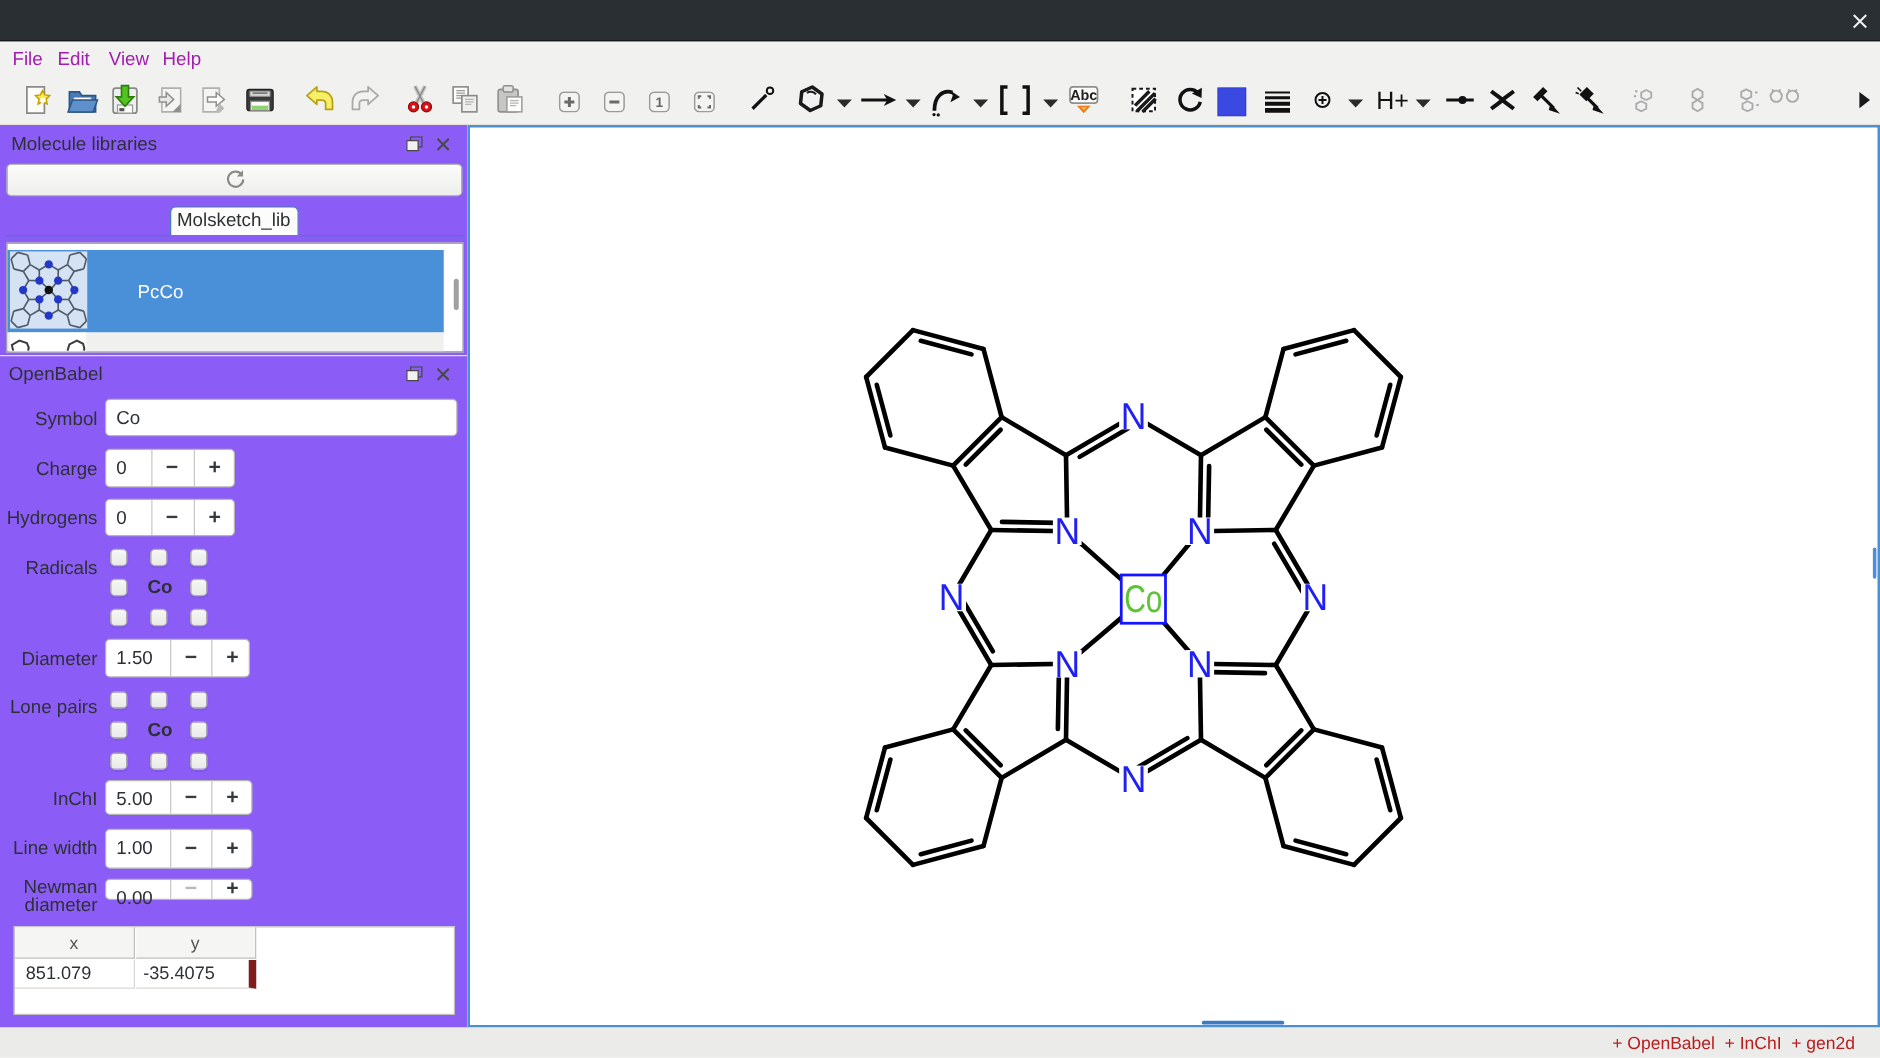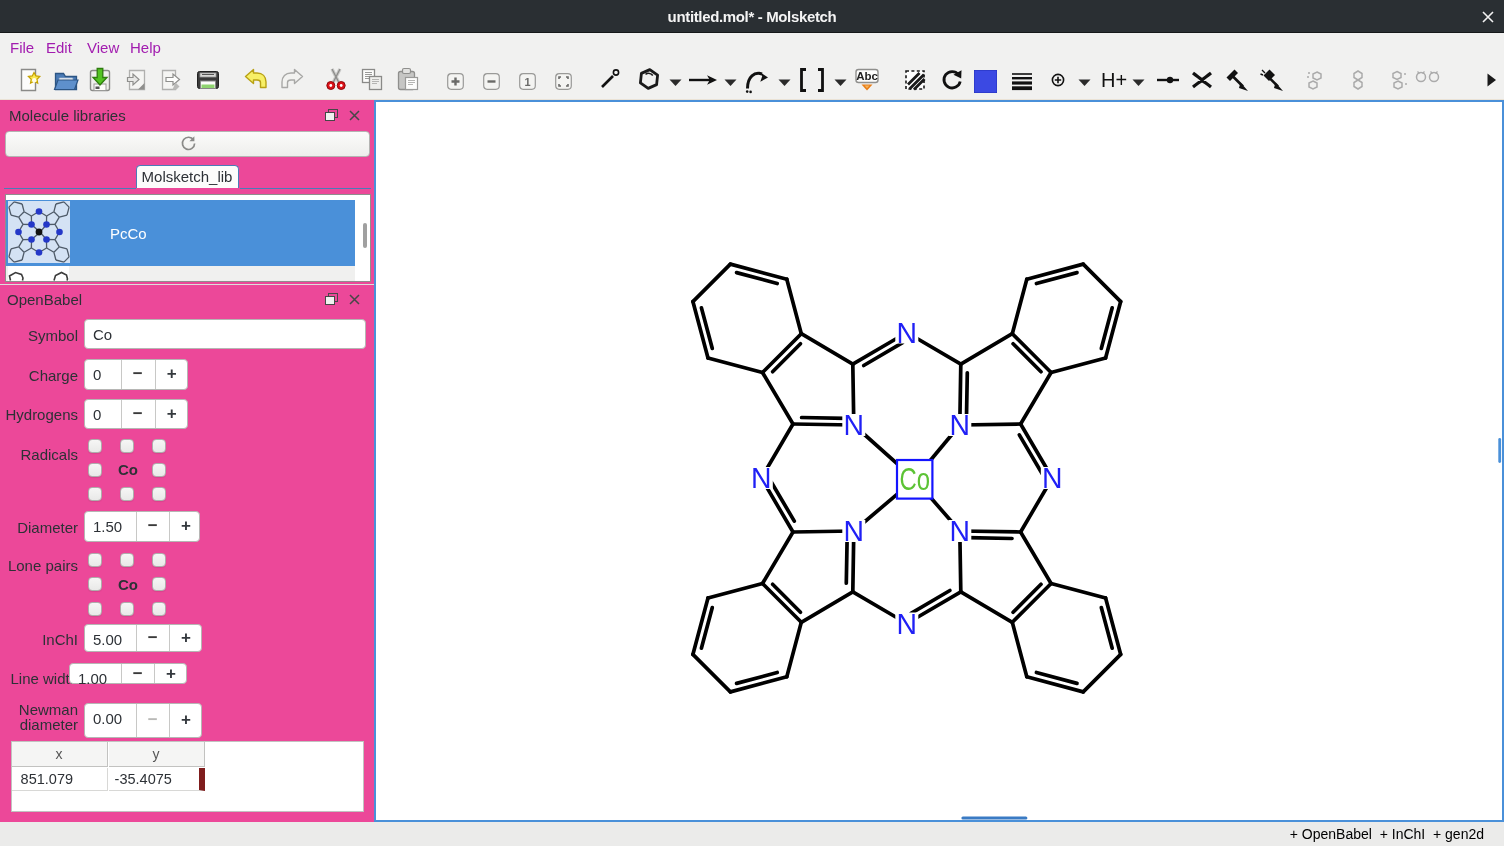--- a/index.html
+++ b/index.html
@@ -6,39 +6,38 @@
 .abs { position:absolute; }
 #titlebar { position:absolute; left:0; top:0; width:1504px; height:33px;
   background:#2a2f33; border-bottom:1px solid #15181a; }
 #titlebar .t { position:absolute; width:100%; text-align:center; top:8px;
   color:#f4f4f4; font-size:15px; font-weight:bold; letter-spacing:-0.35px; }
 #menubar { position:absolute; left:0; top:34px; width:1504px; height:27px; background:#f1f1f0; }
 .menu { position:absolute; top:5px; font-size:15px; color:#a21caf; }
 #toolbar { position:absolute; left:0; top:61px; width:1504px; height:38px; background:#f1f1f0; }
 #toolbar svg { position:absolute; }
 #dockline { position:absolute; left:0; top:98.5px; width:1504px; height:1px; background:#eae2d5; }
-#dock { position:absolute; left:0; top:100px; width:374px; height:722px; background:#ec4899; }
+#dock { position:absolute; left:0; top:100px; width:374px; height:722px; background:#8b5cf6; }
 #dock svg { position:absolute; }
 #canvas { position:absolute; left:374px; top:100px; width:1130px; height:722px;
   background:#fff; border:2px solid #4a90d9; }
 #molsvg { position:absolute; left:0; top:0; }
 #statusbar { position:absolute; left:0; top:822px; width:1504px; height:24px; background:#ebebea; }
-#statusbar .r { position:absolute; right:20px; top:4px; font-size:14px; color:#000000; }
+#statusbar .r { position:absolute; right:20px; top:4px; font-size:14px; color:#b91c1c; }
 .docktitle { font-size:15px; color:#2d3136; }
 .field { position:absolute; background:#fff; border:1px solid #b6b6b4; border-radius:4px; }
 .spin { position:absolute; background:#fff; border:1px solid #b6b6b4; border-radius:4px; }
 .spin .v { position:absolute; left:8px; top:6px; font-size:15px; color:#2d3136; }
 .spin .d1, .spin .d2 { position:absolute; top:0; bottom:0; width:1px; background:#c8c8c6; }
 .lbl { position:absolute; left:0; font-size:15px; color:#2d3136; text-align:right; width:78px; }
 .cb { position:absolute; width:14px; height:14px; border:1px solid #aeaeac; border-radius:4px;
   background:linear-gradient(#f6f6f5,#e9e9e8); box-shadow:0 1px 1px rgba(0,0,0,0.08); }
 </style></head><body>
 
 <div id="titlebar">
-  <div class="t">untitled.mol* - Molsketch</div>
   <svg style="position:absolute;right:9px;top:10px" width="14" height="14">
     <path d="M2 2 L12 12 M12 2 L2 12" stroke="#f2f2f2" stroke-width="1.6"></path>
     </svg>
 </div>
 
 <div id="menubar">
   <span class="menu" style="left:10px">File</span>
   <span class="menu" style="left:46px">Edit</span>
   <span class="menu" style="left:87px">View</span>
   <span class="menu" style="left:130px">Help</span>
@@ -392,29 +391,29 @@
 <div class="abs" style="left:116px; top:476.4px; width:24px; text-align:center; font-size:15px; font-weight:bold; color:#2d3136">Co</div>
 <div class="lbl" style="top:531px">InChI</div>
 <div class="spin" style="left:84px; top:523.7px; width:117.5px; height:28.8px">
       <div class="v">5.00</div>
       <div class="d1" style="left:50.900000000000006px"></div>
       <div class="d2" style="left:84.4px"></div>
       <div style="position:absolute; left:60.7px; top:0; width:14px; height:100%; display:flex; align-items:center; justify-content:center; font-size:17px; font-weight:bold; color:#3a3a3a">−</div>
       <div style="position:absolute; left:94.0px; top:0; width:14px; height:100%; display:flex; align-items:center; justify-content:center; font-size:17px; font-weight:bold; color:#34393e">+</div>
     </div>
 <div class="lbl" style="top:570px">Line width</div>
-<div class="spin" style="left:69px; top:563.1px; width:117.5px; height:21px">
+<div class="spin" style="left:84px; top:563.1px; width:117.5px; height:32px">
       <div class="v">1.00</div>
       <div class="d1" style="left:50.900000000000006px"></div>
       <div class="d2" style="left:84.4px"></div>
       <div style="position:absolute; left:60.7px; top:0; width:14px; height:100%; display:flex; align-items:center; justify-content:center; font-size:17px; font-weight:bold; color:#3a3a3a">−</div>
       <div style="position:absolute; left:94.0px; top:0; width:14px; height:100%; display:flex; align-items:center; justify-content:center; font-size:17px; font-weight:bold; color:#34393e">+</div>
     </div>
 <div class="lbl" style="top:601.5px; line-height:15.5px">Newman<br>diameter</div>
-<div class="spin" style="left:84px; top:602.9px; width:117.5px; height:35px">
+<div class="spin" style="left:84px; top:602.9px; width:117.5px; height:17px">
       <div class="v">0.00</div>
       <div class="d1" style="left:50.900000000000006px"></div>
       <div class="d2" style="left:84.4px"></div>
       <div style="position:absolute; left:60.7px; top:0; width:14px; height:100%; display:flex; align-items:center; justify-content:center; font-size:17px; font-weight:bold; color:#b9b9b7">−</div>
       <div style="position:absolute; left:94.0px; top:0; width:14px; height:100%; display:flex; align-items:center; justify-content:center; font-size:17px; font-weight:bold; color:#34393e">+</div>
     </div>
 <div class="abs" style="left:10.6px; top:641.3px; width:353px; height:70.5px; border:1px solid #c2c2c0; background:#fff">
  <div style="position:absolute; left:0; top:0; width:96px; height:25px; border-right:1px solid #c2c2c0; border-bottom:1px solid #c2c2c0; background:#f5f5f4; text-align:center; font-size:14px; color:#555; padding-top:4px">x</div>
  <div style="position:absolute; left:97px; top:0; width:96px; height:25px; border-right:1px solid #c2c2c0; border-bottom:1px solid #c2c2c0; background:#f5f5f4; text-align:center; font-size:14px; color:#555; padding-top:4px">y</div>
  <div style="position:absolute; left:0; top:26px; width:96px; height:23px; border-right:1px solid #d8d8d6; border-bottom:1px solid #d8d8d6; font-size:14.5px; color:#2d3136; padding:3px 0 0 9px">851.079</div>

